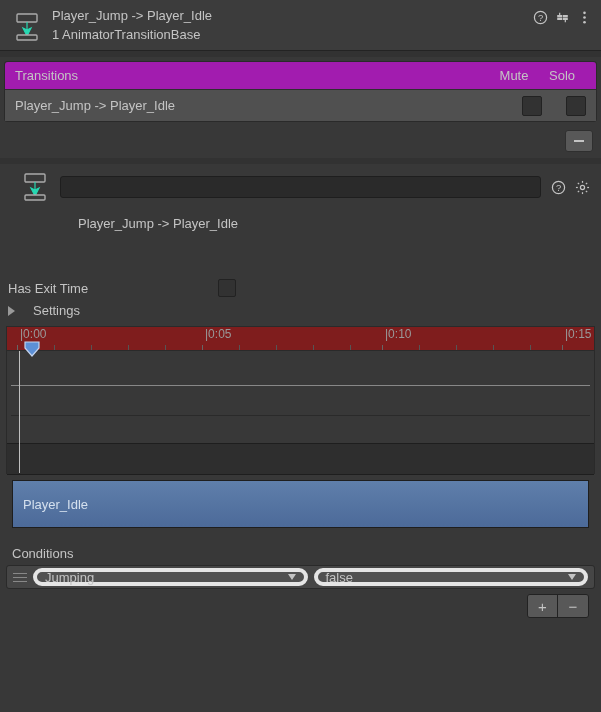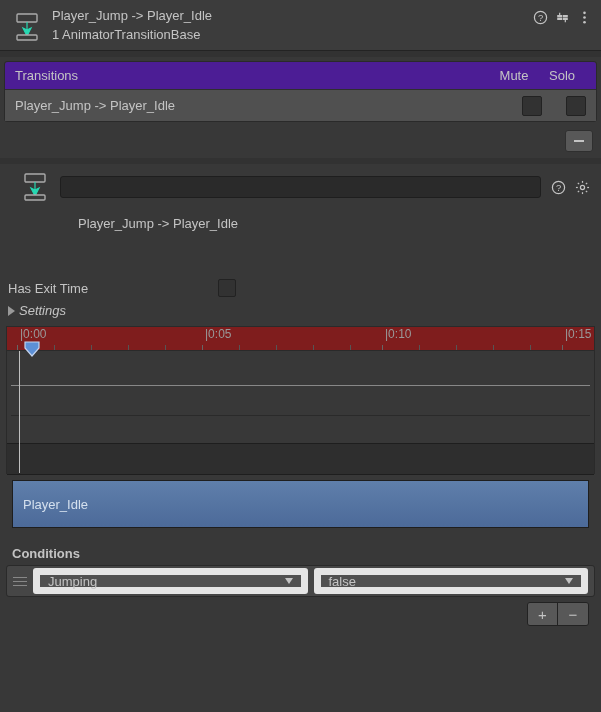--- a/index.html
+++ b/index.html
@@ -6,59 +6,59 @@
   body { background: #383838; color: #c4c4c4; font-size: 13px; width: 601px; height: 712px; overflow: hidden; }
   .panel { width: 601px; }
   .header { background: #3c3c3c; padding: 6px 8px 6px 10px; display: flex; align-items: flex-start; border-bottom: 1px solid #232323; }
   .header-icon { width: 34px; height: 34px; margin-right: 8px; margin-top: 4px; flex-shrink: 0; display:flex; align-items:center; justify-content:center;}
   .header-text { flex: 1; }
   .header-title { font-size: 13px; color: #c4c4c4; padding-top: 2px; }
   .header-sub { font-size: 13px; color: #c4c4c4; padding-top: 4px; }
   .header-actions { display: flex; gap: 4px; align-items: flex-start; padding-top: 2px;}
   .icon-btn { width: 18px; height: 18px; display:flex; align-items:center; justify-content:center; color:#c4c4c4; cursor:pointer;}
   .section { background: #3c3c3c; margin: 4px; border-radius: 3px; border:1px solid #2a2a2a;}
-  .trans-head { display:flex; padding:6px 10px; background:#4c1d95; border-bottom:1px solid #2f2f2f; border-radius:3px 3px 0 0;}
+  .trans-head { display:flex; padding:6px 10px; background:#a21caf; border-bottom:1px solid #2f2f2f; border-radius:3px 3px 0 0;}
   .trans-head .label { flex:1; }
   .trans-head .col { width:48px; text-align:center; }
   .trans-row { display:flex; align-items:center; padding:4px 10px; background:#505050; }
   .trans-row .label { flex:1; padding:4px 0;}
   .chk { width:20px; height:20px; background:#323232; border-radius:2px; border:1px solid #222; margin:0 0 0 24px;}
   .bar-below { display:flex; justify-content:flex-end; padding:4px 8px 6px 8px;}
   .minus-btn { width:28px; height:22px; background:#585858; border:1px solid #2f2f2f; border-radius:3px; display:flex; align-items:center; justify-content:center; color:#c4c4c4; cursor:pointer;}
   .detail { margin:4px; }
   .detail-top { display:flex; align-items:center; gap:8px; padding:2px 6px 2px 14px;}
   .detail-icon { width:34px; height:34px; flex-shrink:0; display:flex; align-items:center; justify-content:center;}
   .name-field { flex:1; height:22px; background:#2a2a2a; border:1px solid #1e1e1e; border-radius:3px;}
   .detail-actions { display:flex; gap:6px; align-items:center;}
   .detail-label { padding:10px 6px 12px 74px; color:#c4c4c4;}
   .row { display:flex; align-items:center; padding:2px 8px;margin-top:34px;}
   .row .label { width:210px; }
   .row .chk2 { width:18px; height:18px; background:#323232; border:1px solid #222; border-radius:2px;}
-  .settings-row { display:flex; align-items:center; padding:4px 8px; gap:4px; cursor:pointer;font-style:italic;}
+  .settings-row { display:flex; align-items:center; padding:4px 8px; gap:18px; cursor:pointer;}
   .tri { width:0; height:0; border-top:5px solid transparent; border-bottom:5px solid transparent; border-left:7px solid #999;}
   .timeline { margin:4px 6px 0 6px; }
   .ruler { height:24px; background:#7f1d1d; border:1px solid #2a2a2a; border-bottom:none; position:relative; overflow:hidden;}
   .tick-major { position:absolute; top:0; font-size:12px; color:#999; }
   .tick-major::before { content:""; position:absolute; left:0; top:18px; width:1px; height:6px; background:#666;}
   .tick-major span { position:relative; left:3px; top:0;}
   .tick-minor { position:absolute; top:18px; width:1px; height:6px; background:#555;}
   .timeline-body { height:124px; background:#383838; border:1px solid #2a2a2a; position:relative;}
   .hline { position:absolute; left:4px; right:4px; top:34px; height:1px; background:#888;}
   .hline2 { position:absolute; left:4px; right:4px; top:64px; height:1px; background:#2a2a2a;}
   .darkband { position:absolute; left:0; top:92px; right:0; height:32px; background:#2e2e2e; border-top:1px solid #1e1e1e; border-bottom:1px solid #1e1e1e;}
   .playhead { position:absolute; left:12px; top:0; bottom:0; width:1px; background:#c0c0c0;}
   .playhead-top { position:absolute; left:4px; top:-11px; }
   .clip-row { margin:6px 6px 0 6px; height:48px; background:#5a7aa6; border:1px solid #1e1e1e; display:flex; align-items:center; padding-left:10px; color:#d4e0ee; background:linear-gradient(#5f7fab,#4c6a99);}
   .cond-section { margin:14px 6px 4px 6px;}
-  .cond-head { padding:4px 6px;font-weight:bold; }
+  .cond-head { padding:4px 6px; }
   .cond-body { background:#3d3d3d; border:1px solid #2a2a2a; border-radius:3px;}
   .cond-row { display:flex; align-items:center; background:#464646; padding:2px 6px; gap:6px; border-radius:3px;}
   .grip { width:14px; height:16px; display:flex; flex-direction:column; justify-content:center; gap:3px; cursor:grab;}
   .grip div { height:1px; background:#888;}
-  .dd { flex:1; height:26px; background:#515151; border:7px solid #e5e5e5; border-radius:3px; display:flex; align-items:center; padding:0 8px; justify-content:space-between; cursor:pointer;}
+  .dd { flex:1; height:18px; background:#515151; border:4px solid #e5e5e5; border-radius:9px; display:flex; align-items:center; padding:0 8px; justify-content:space-between; cursor:pointer;}
   .dd .arrow { width:0; height:0; border-left:4px solid transparent; border-right:4px solid transparent; border-top:6px solid #c4c4c4;}
   .cond-foot { display:flex; justify-content:flex-end; padding:5px 6px;}
   .btn-pair { display:flex; border:1px solid #222; border-radius:3px; overflow:hidden;}
   .btn-pair div { width:30px; height:22px; background:#585858; display:flex; align-items:center; justify-content:center; cursor:pointer; color:#c4c4c4; font-size:15px;}
   .btn-pair div:first-child { border-right:1px solid #222;}
   .gap { height:6px; background:#323232;}
   svg { display:block;}
 </style>
 </head>
 <body>

